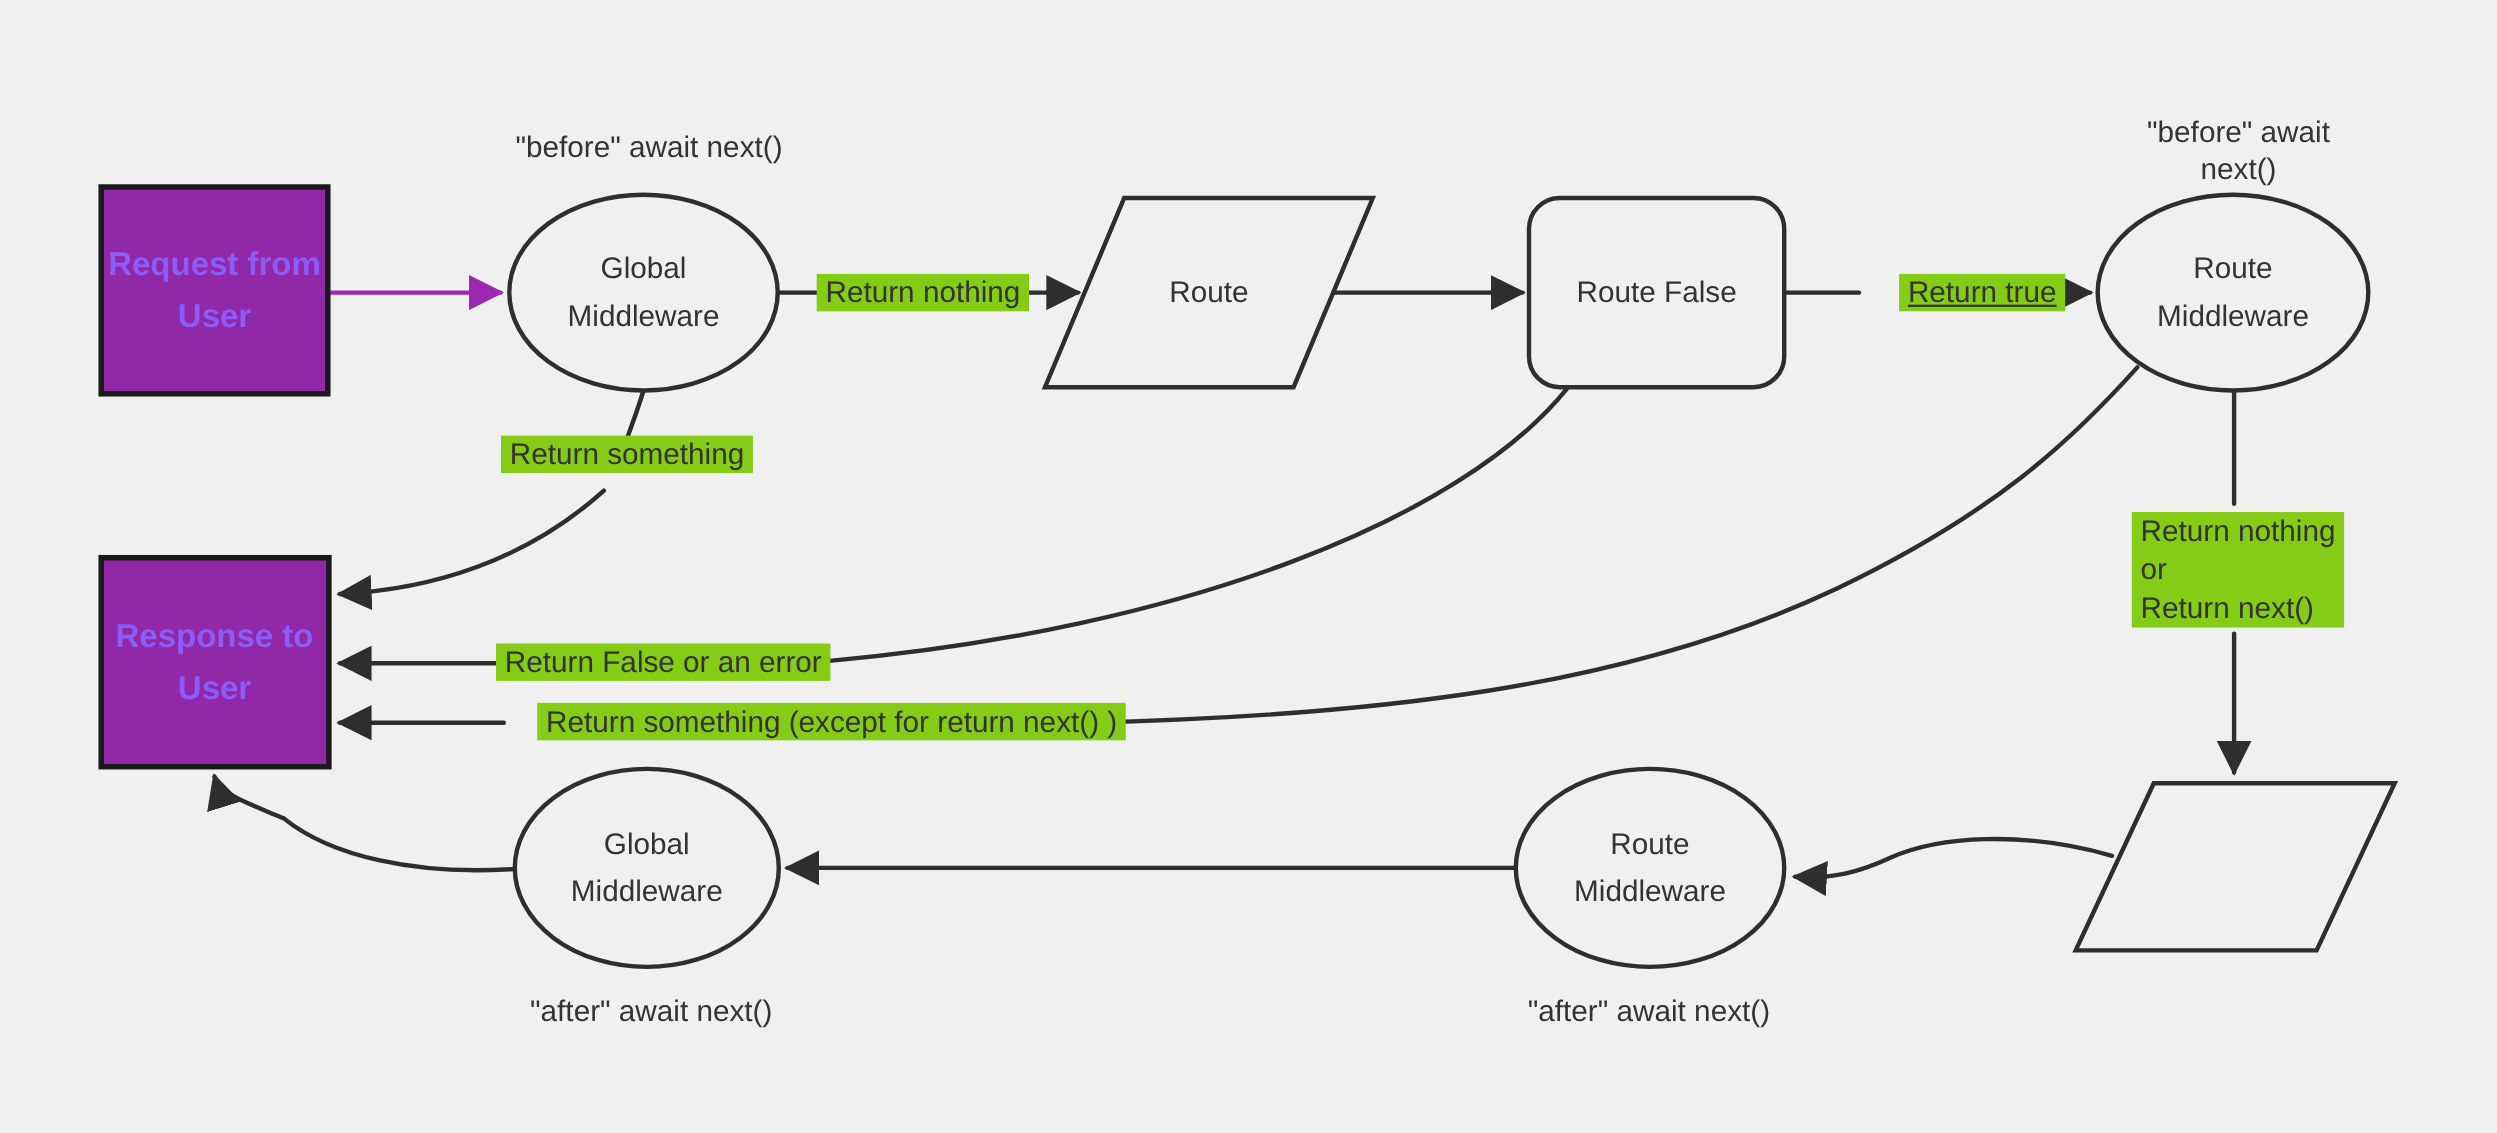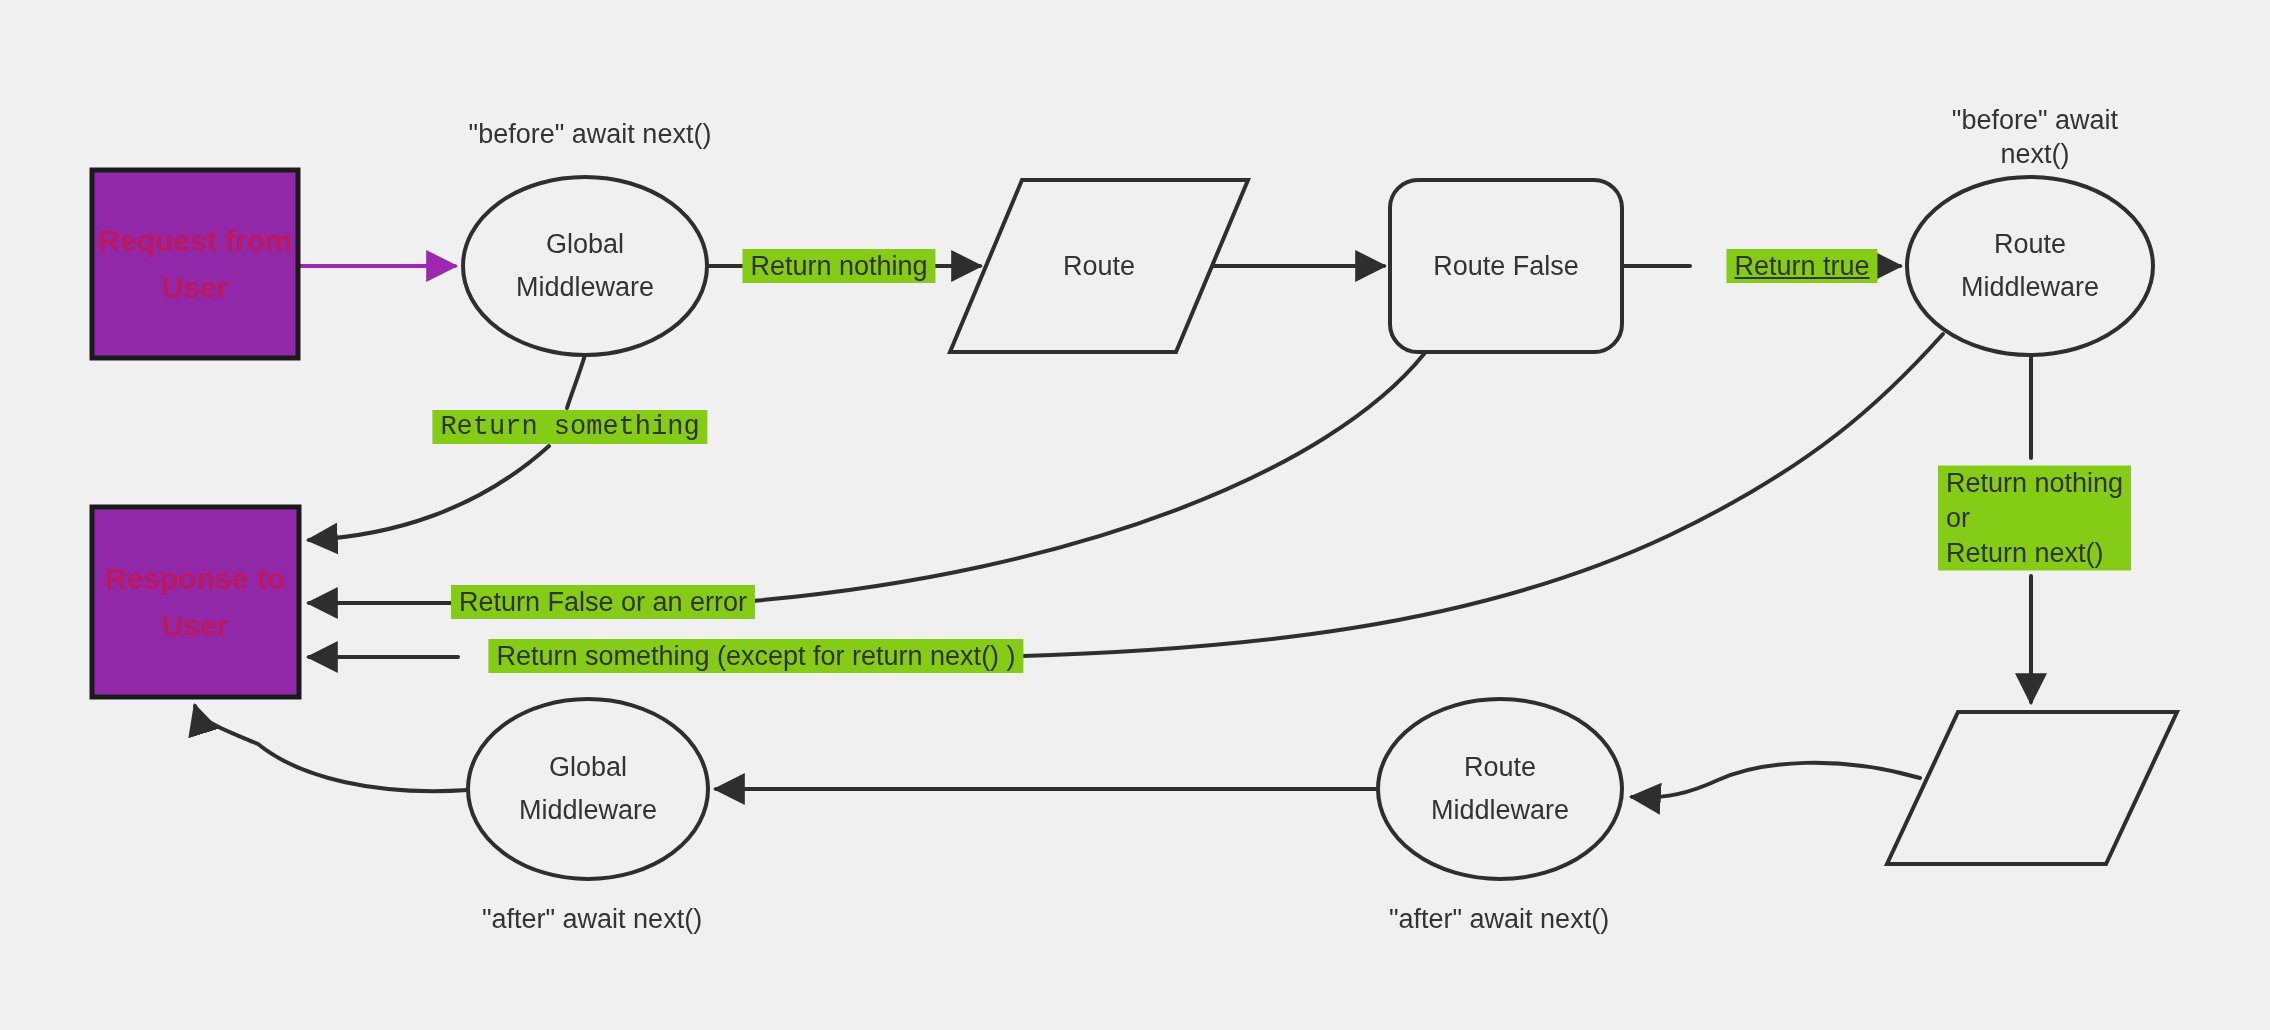--- a/index.html
+++ b/index.html
@@ -20,21 +20,21 @@
     font-size:27px;
     line-height:43px;
   }
   .edge-lbl {
     background:#84cc16;
     padding:0 8px;
     line-height:34px;
   }
   .free-lbl { line-height:34px; }
   .box-lbl {
-    color:#be185d;
+    color:#8b5cf6;
     font-weight:bold;
     font-size:30px;
     line-height:47px;
   }
   .small-lbl { font-size:24px; line-height:31px; }
   .left-lbl {
     transform:translate(0,-50%);
     text-align:left;
     line-height:35px;
   }
@@ -129,21 +129,21 @@
 User</div>
 
   <div class="lbl free-lbl" style="left:590px; top:134px;">"before" await next()</div>
 
   <div class="lbl free-lbl" style="left:2035px; top:137px;">"before" await next()</div>
 
   <div class="lbl edge-lbl" style="left:839px; top:266px;">Return nothing</div>
 
   <div class="lbl edge-lbl" style="left:1802px; top:266px;text-decoration:underline;">Return true</div>
 
-  <div class="lbl edge-lbl" style="left:570px; top:427px;font-family:Liberation Mono, monospace;">Return something</div>
+  <div class="lbl edge-lbl" style="left:570px; top:413px;">Return something</div>
 
   <div class="lbl edge-lbl" style="left:603px; top:602px;">Return False or an error</div>
 
   <div class="lbl edge-lbl" style="left:717px; top:656px;margin-left:39px;">Return something (except for return next() )</div>
 
   <div class="lbl edge-lbl left-lbl" style="left:1938px; top:518px;">Return nothing
 or
 Return next()</div>
 
   <div class="lbl free-lbl" style="left:592px; top:919px;">"after" await next()</div>

